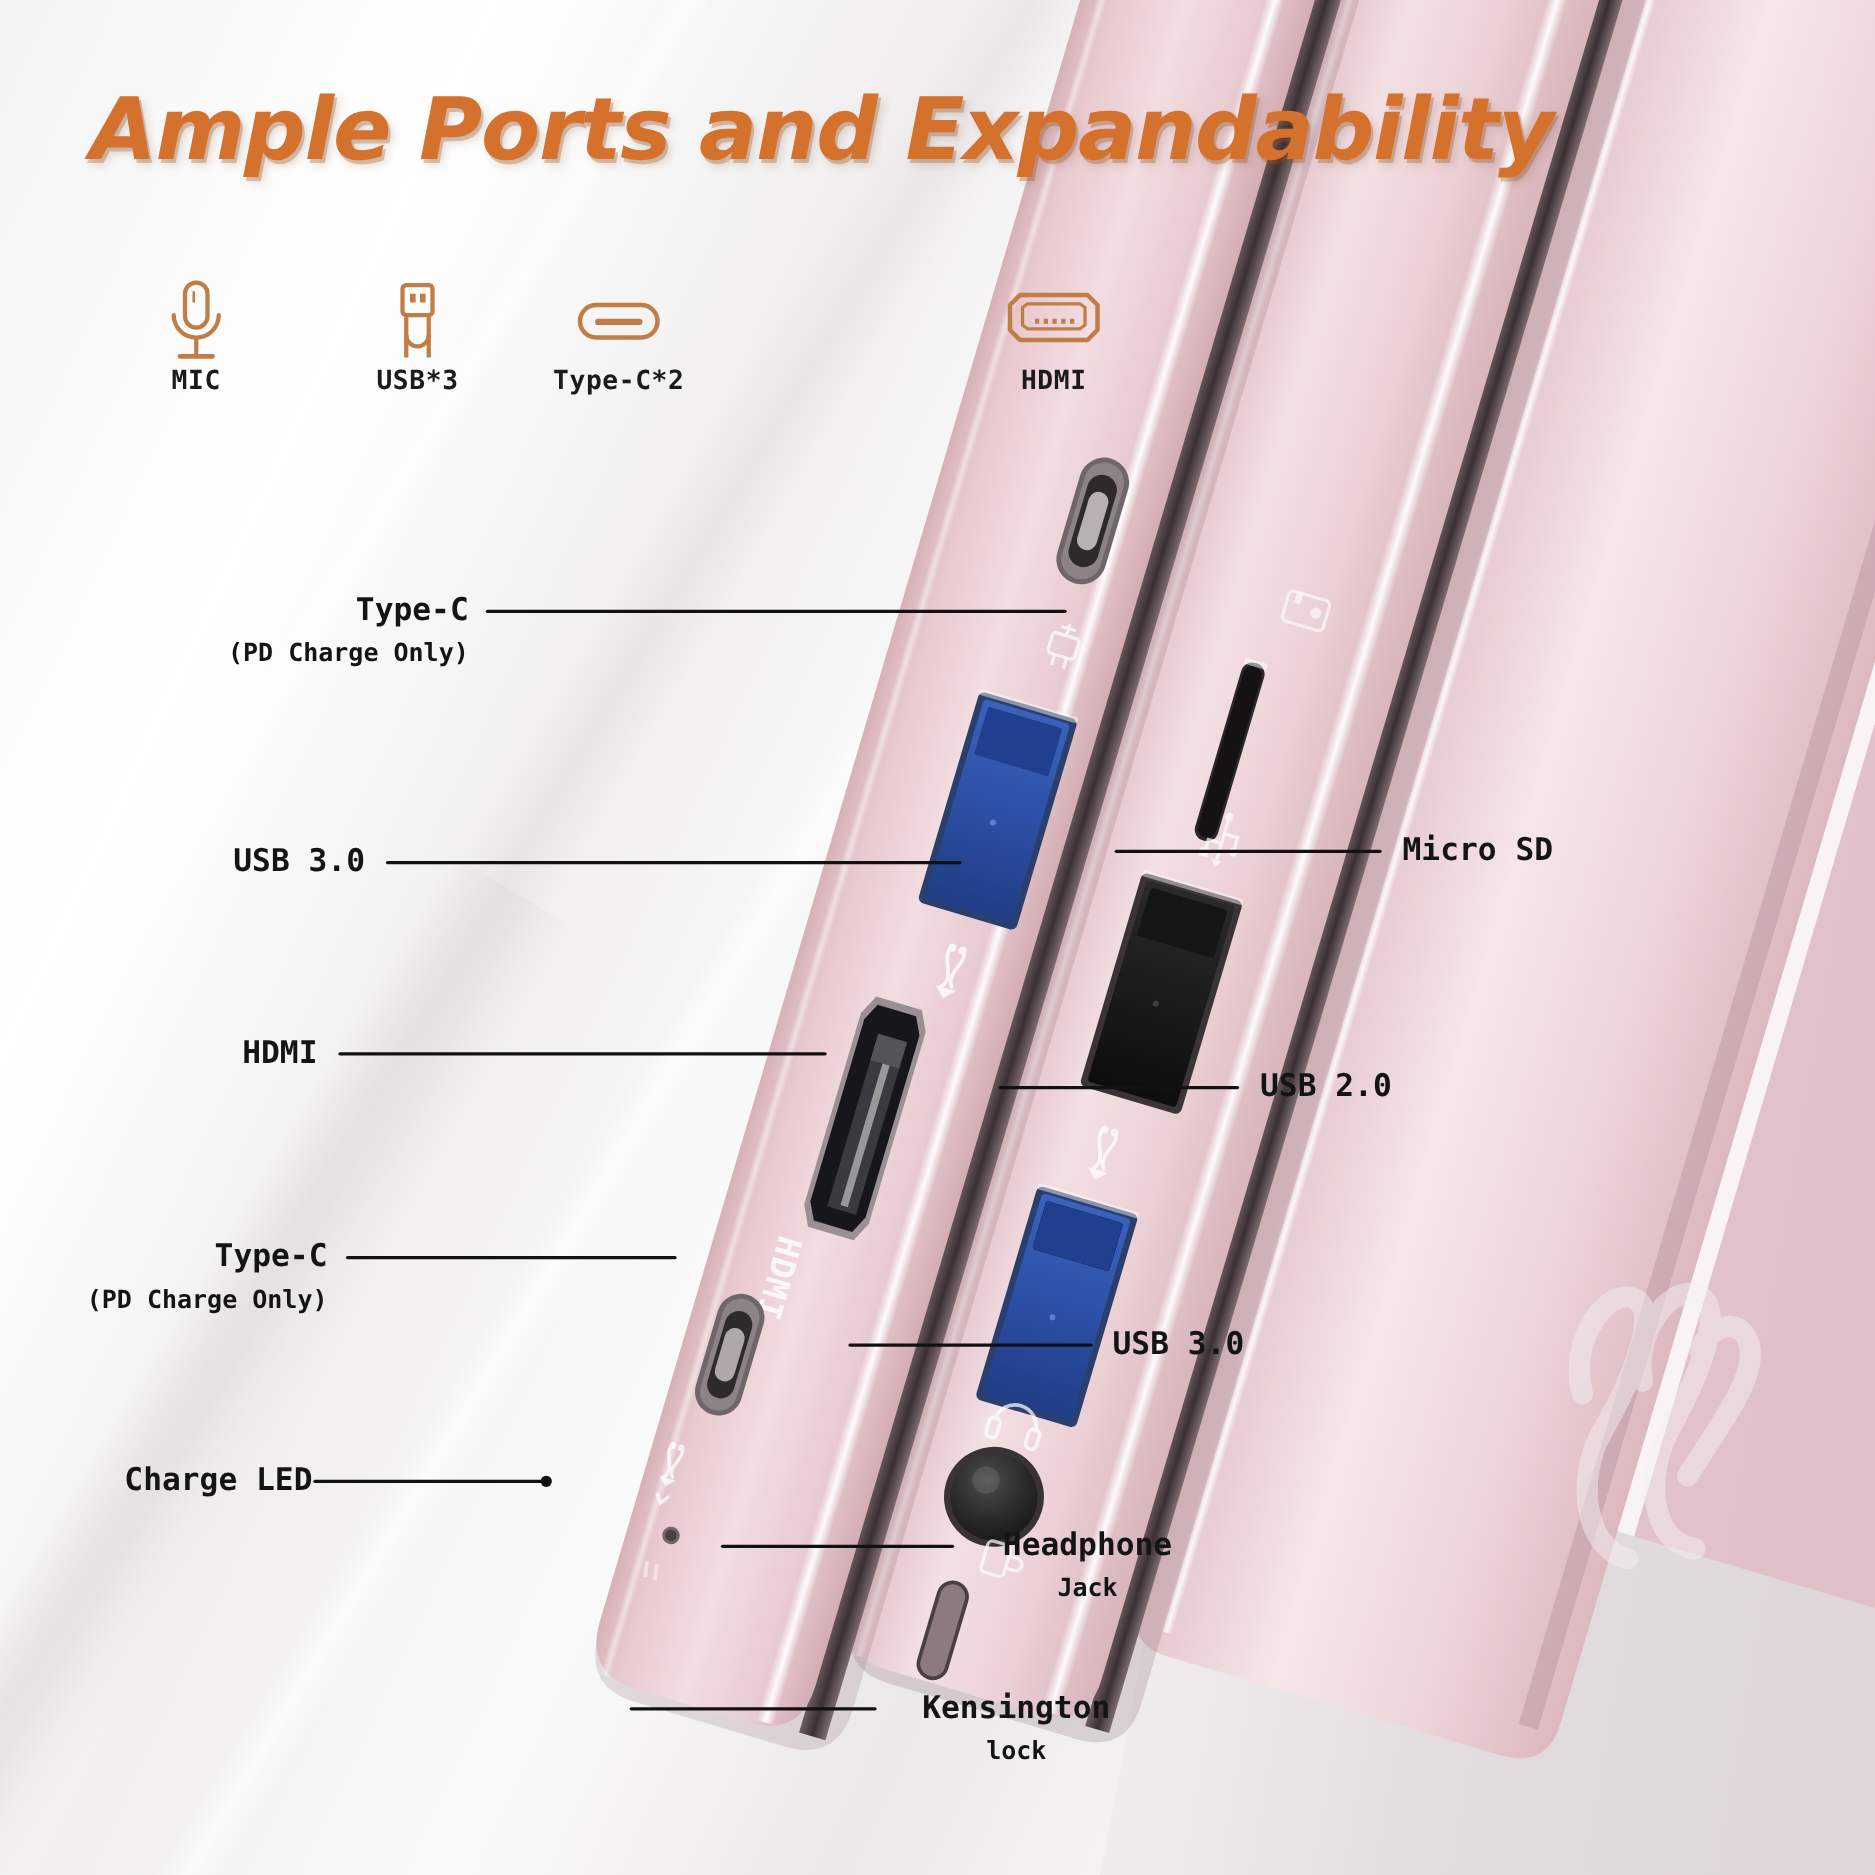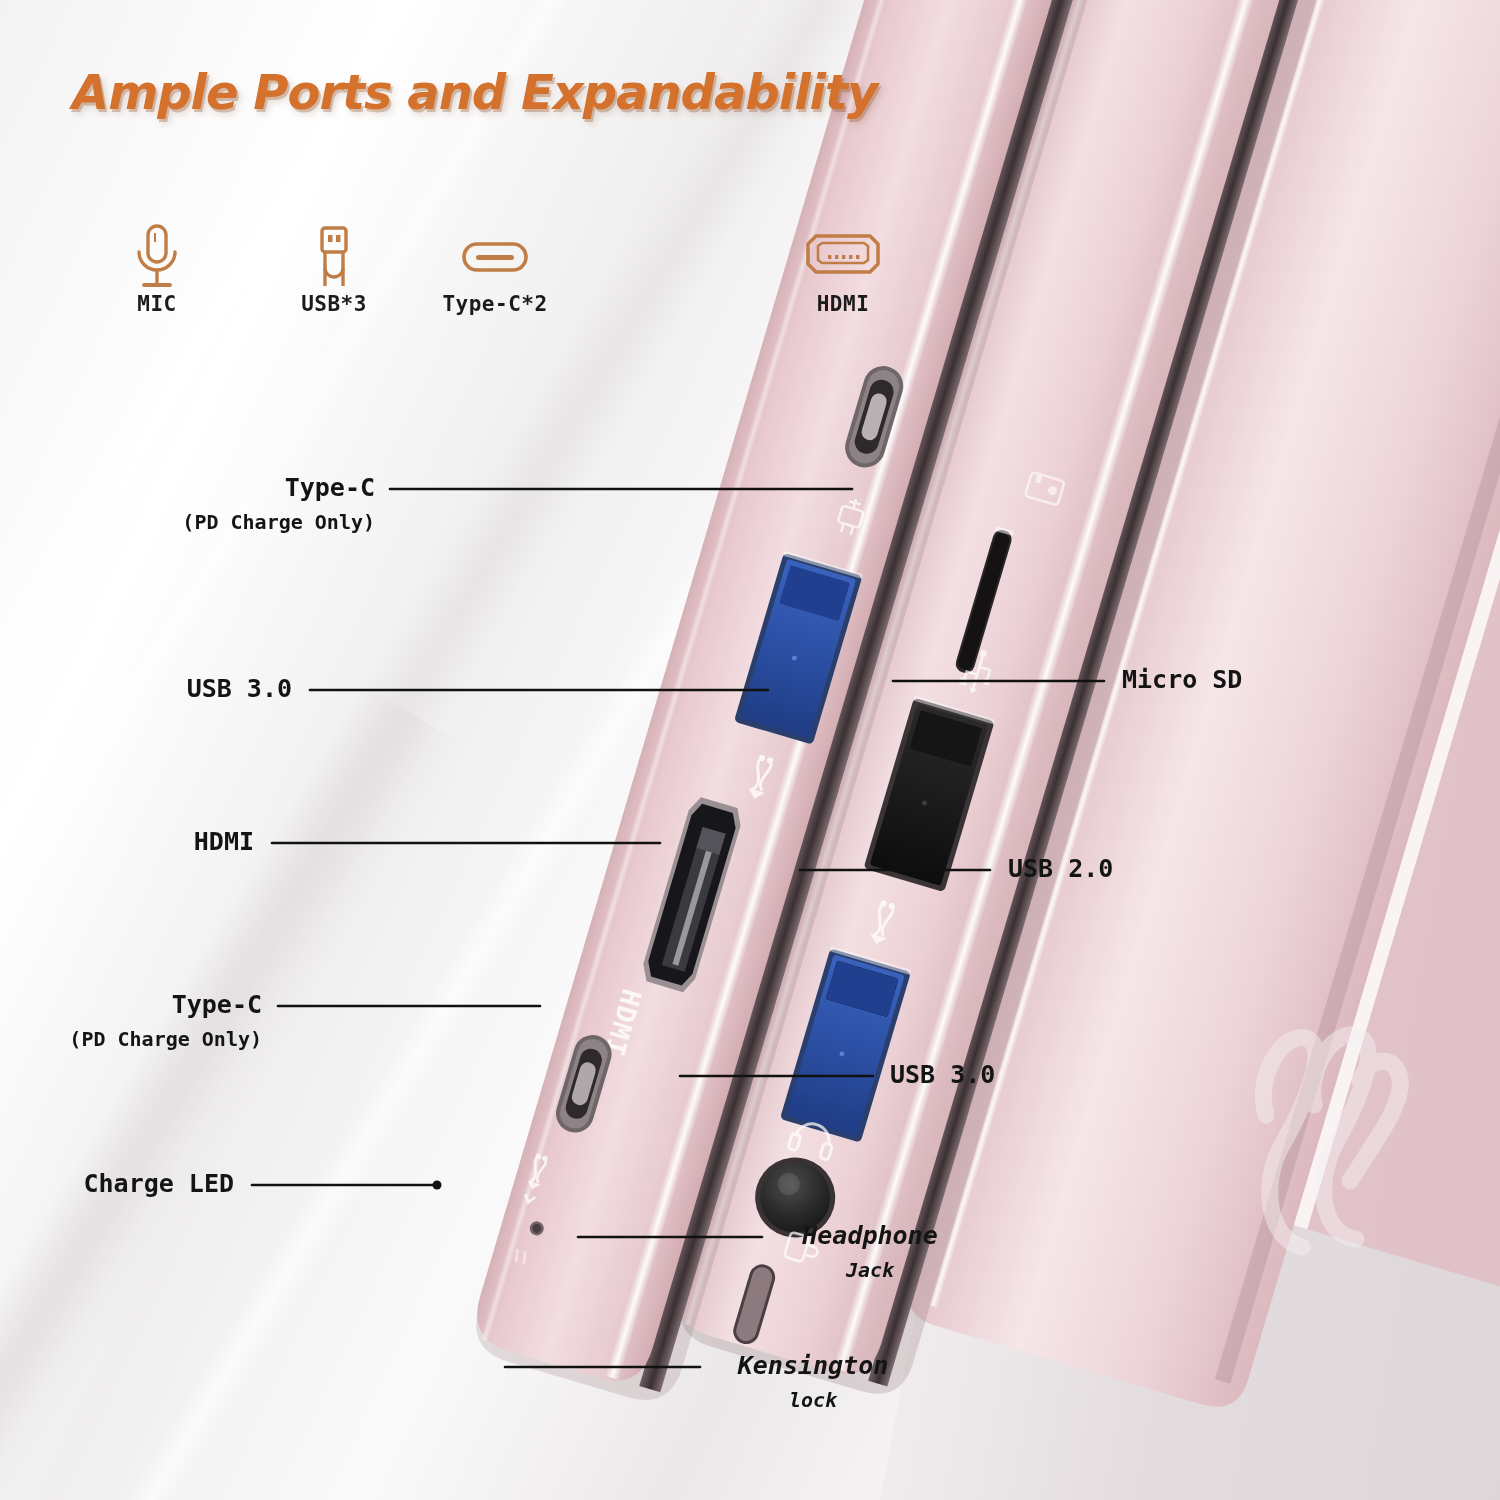--- a/index.html
+++ b/index.html
@@ -30,21 +30,21 @@
       background:linear-gradient(90deg,rgba(228,224,226,0),rgba(222,217,220,.75),rgba(228,224,226,0));opacity:.6;}
   .s4{left:560px;top:-320px;width:46px;height:2200px;transform:rotate(31deg);
       background:linear-gradient(90deg,rgba(255,255,255,0),rgba(255,255,255,.9),rgba(255,255,255,0));opacity:.75;}
   .s5{left:-60px;top:600px;width:120px;height:1600px;transform:rotate(31deg);
       background:linear-gradient(90deg,rgba(220,215,218,0),rgba(214,208,212,.55),rgba(220,215,218,0));opacity:.5;}
 
   
   .title{
     position:absolute;left:72px;top:64px;
     font-family:"DejaVu Sans", sans-serif;
-    font-size:48px;font-weight:bold;font-style:italic;
+    font-size:69px;font-weight:bold;font-style:italic;
     letter-spacing:-1px;
     color:#d4712c;
     text-shadow:2px 3px 0 rgba(150,80,30,.30), 4px 5px 7px rgba(120,70,40,.18);
     white-space:nowrap;
   }
 
   
   .featrow{position:absolute;left:60px;top:222px;width:830px;height:120px;}
   .feat{position:absolute;top:0;width:150px;text-align:center;}
   .feat .ico{height:70px;display:flex;align-items:center;justify-content:center;}
@@ -57,21 +57,21 @@
   .lab{
     position:absolute;
     font-family:"DejaVu Sans Mono", monospace;
     font-weight:bold;color:#141414;
     font-size:25px;line-height:35px;
     white-space:nowrap;
   }
   .lab.r{text-align:center;}
   .lab.l{text-align:right;}
   .lab .sub{display:block;font-size:20px;}
-  .lab.ctr{text-align:center;font-style:italic;}
+  .lab.ctr{text-align:center;}
 
   svg.overlay{position:absolute;inset:0;width:1500px;height:1500px;pointer-events:none;}
   svg.device{position:absolute;inset:0;width:1500px;height:1500px;}
 
   .wmark{
     position:absolute;right:60px;top:995px;width:230px;height:280px;opacity:.55;
   }
 </style>
 </head>
 <body>
@@ -403,21 +403,21 @@
 
   <div class="lab l" style="left:60px;top:824px;width:194px">
     <span>HDMI</span>
   </div>
 
   <div class="lab l" style="left:30px;top:987px;width:232px">
     <span>Type-C</span>
     <span class="sub">(PD Charge Only)</span>
   </div>
 
-  <div class="lab l" style="left:30px;top:1166px;width:204px">
+  <div class="lab l" style="left:46px;top:1166px;width:204px">
     <span>Charge LED</span>
   </div>
 
   <div class="lab r" style="left:1122px;top:662px">
     <span>Micro SD</span>
   </div>
 
   <div class="lab r" style="left:1008px;top:851px">
     <span>USB 2.0</span>
   </div>

